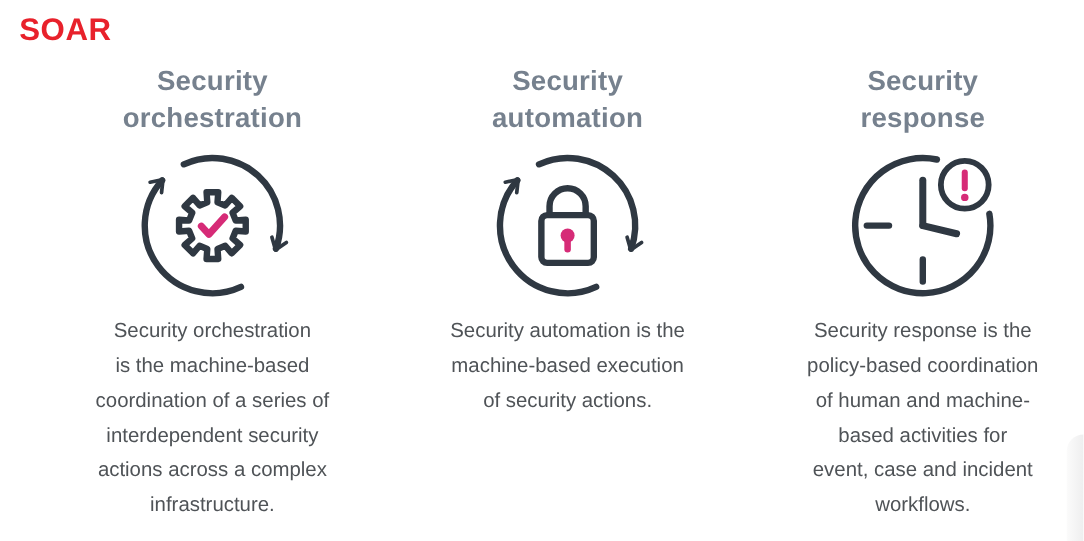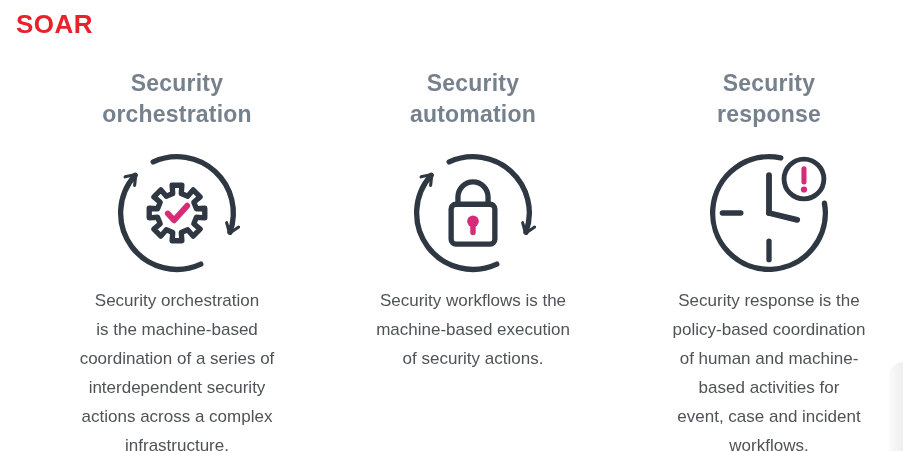--- a/index.html
+++ b/index.html
@@ -16,21 +16,21 @@
     position:absolute; left:16px; top:11px;
     font-size:26px; line-height:26px; font-weight:700; letter-spacing:0.5px;
     color:var(--accent-red, #e8212b);
   }
   .columns {
     position:absolute; top:52px; left:29px;
     display:grid; grid-template-columns:repeat(3, 296px);
   }
   .column { text-align:center; }
   .heading {
-    margin:16px;
+    margin:0;
     font-size:23px; line-height:31px; font-weight:700; letter-spacing:0.2px;
     color:var(--heading-slate, #76818e);
     white-space:pre-line;
   }
   .icon-wrap {
     width:140px; height:134px;
     margin:7px auto 6px auto;
     display:flex; align-items:center; justify-content:center;
   }
   .description {
@@ -90,21 +90,21 @@
         <svg width="136" height="136" viewBox="0 0 140 140" aria-hidden="true">
           <use href="#cycle-arrows"></use>
           <g>
             <path d="M54.5 61 V53.5 a15.5 15.5 0 0 1 31 0 V61" fill="none" stroke="#2f3842" stroke-width="5.5" stroke-linecap="round"></path>
             <rect x="47.5" y="61" width="45" height="41" rx="5" fill="#ffffff" stroke="#2f3842" stroke-width="5.5" stroke-linejoin="round"></rect>
             <circle cx="70" cy="78.5" r="6" fill="#d62b77"></circle>
             <rect x="67.2" y="80" width="5.6" height="13" rx="2.8" fill="#d62b77"></rect>
           </g>
         </svg>
       </div>
-      <p class="description">Security workflows is the
+      <p class="description">Security automation is the
 machine-based execution
 of security actions.</p>
     </article>
 
     <article class="column">
       <h2 class="heading">Security
 response</h2>
       <div class="icon-wrap">
         <svg width="136" height="136" viewBox="0 0 140 140" aria-hidden="true">
           <g fill="none" stroke="#2f3842" stroke-linecap="round">

